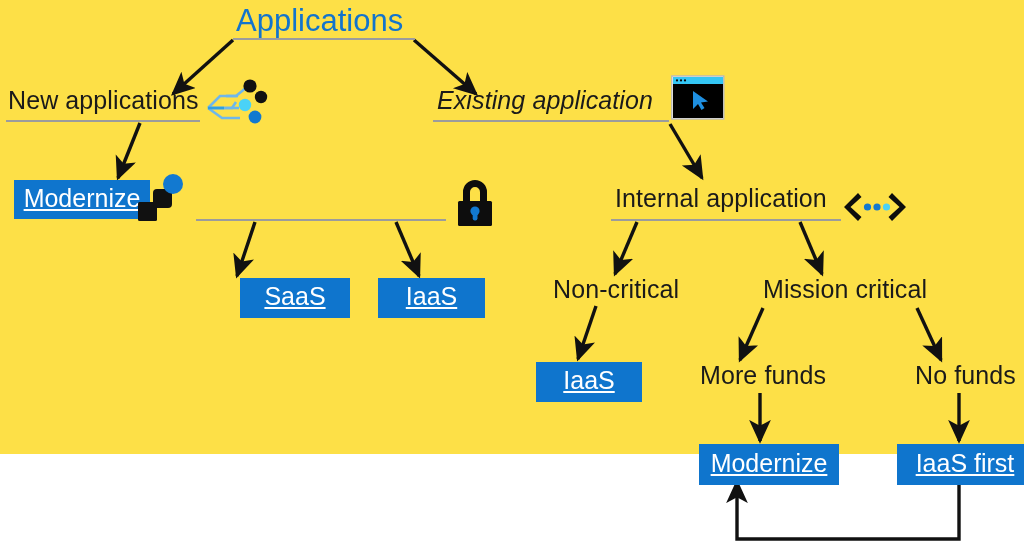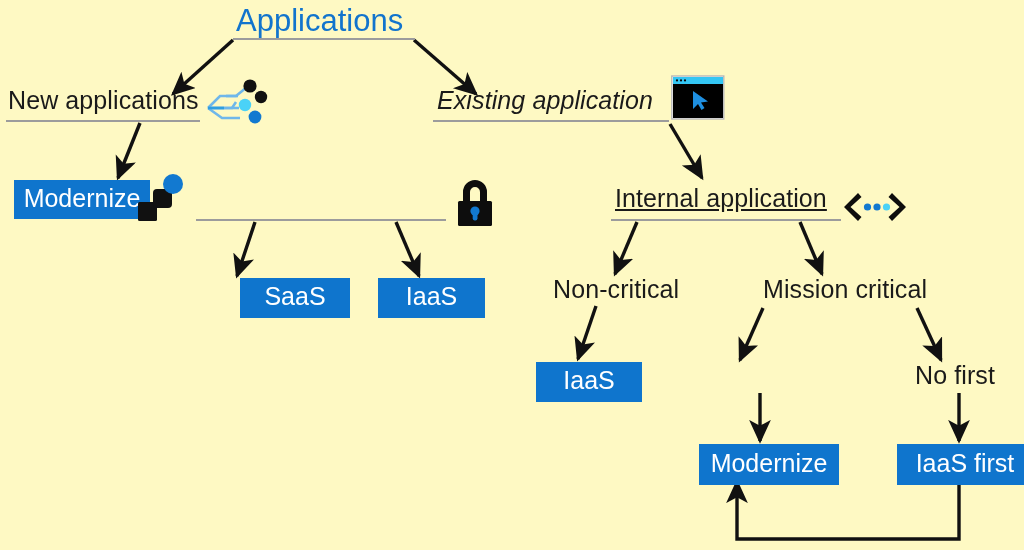--- a/index.html
+++ b/index.html
@@ -1,33 +1,33 @@
 <!DOCTYPE html>
 <html><head>
 <meta charset="utf-8">
 <style>
   html,body{margin:0;padding:0;background:#ffffff;}
   body{width:1024px;height:550px;overflow:hidden;font-family:"Liberation Sans",sans-serif;}
-  #stage{position:relative;width:1024px;height:550px;background:#fef9c3;}
+  #stage{position:relative;width:1024px;height:454px;background:#fde047;}
 
   .node{position:absolute;white-space:nowrap;line-height:1;}
 
   
   .lbl{font-size:25px;color:#1a1a1a;letter-spacing:0.1px;}
 
   
   .title{font-size:31px;color:#1274cd;}
 
   
   .rule{position:absolute;height:2px;background:#9c9c9c;}
 
   
   .chip{position:absolute;background:#0f75cd;color:#ffffff;font-size:25px;
         line-height:1;display:flex;align-items:center;justify-content:center;
-        padding:3px 9px 6px 9px;white-space:nowrap;}
+        padding:3px 9px 6px 9px;white-space:nowrap;text-decoration:underline;}
 
   
   svg.links{position:absolute;left:0;top:0;width:1024px;height:550px;pointer-events:none;}
 
   
   .icon{position:absolute;}
 </style>
 </head>
 <body>
 
@@ -76,29 +76,30 @@
   <div class="rule" style="left:233px; top:38px; width:182px;"></div>
 
   <div class="node lbl" style="left:8px; top:88px;">New applications</div>
   <div class="rule" style="left:6px; top:120px; width:194px;"></div>
 
   <div class="node lbl" style="left:437px; top:88px;font-style:italic;">Existing application</div>
   <div class="rule" style="left:433px; top:120px; width:236px;"></div>
 
   <div class="rule" style="left:196px; top:219px; width:250px;"></div>
 
-  <div class="node lbl" style="left:615px; top:186px;text-decoration:underline;">Internal application</div>
+  <div class="node lbl" style="left:615px; top:186px;">Internal application</div>
   <div class="rule" style="left:611px; top:219px; width:230px;"></div>
 
   <div class="node lbl" style="left:553px; top:277px;">Non-critical</div>
 
   <div class="node lbl" style="left:763px; top:277px;">Mission critical</div>
 
+  <div class="node lbl" style="left:700px; top:363px;">More funds</div>
 
-  <div class="node lbl" style="left:915px; top:363px;">No first</div>
+  <div class="node lbl" style="left:915px; top:363px;">No funds</div>
 
   <div class="chip" style="left:14px; top:180px; width:118px; height:30px;">Modernize</div>
 
   <div class="chip" style="left:196px; top:278px; width:92px; height:31px;margin-left:44px;">SaaS</div>
 
   <div class="chip" style="left:378px; top:278px; width:89px; height:31px;">IaaS</div>
 
   <div class="chip" style="left:536px; top:362px; width:88px; height:31px;">IaaS</div>
 
   <div class="chip" style="left:699px; top:444px; width:122px; height:32px;">Modernize</div>

